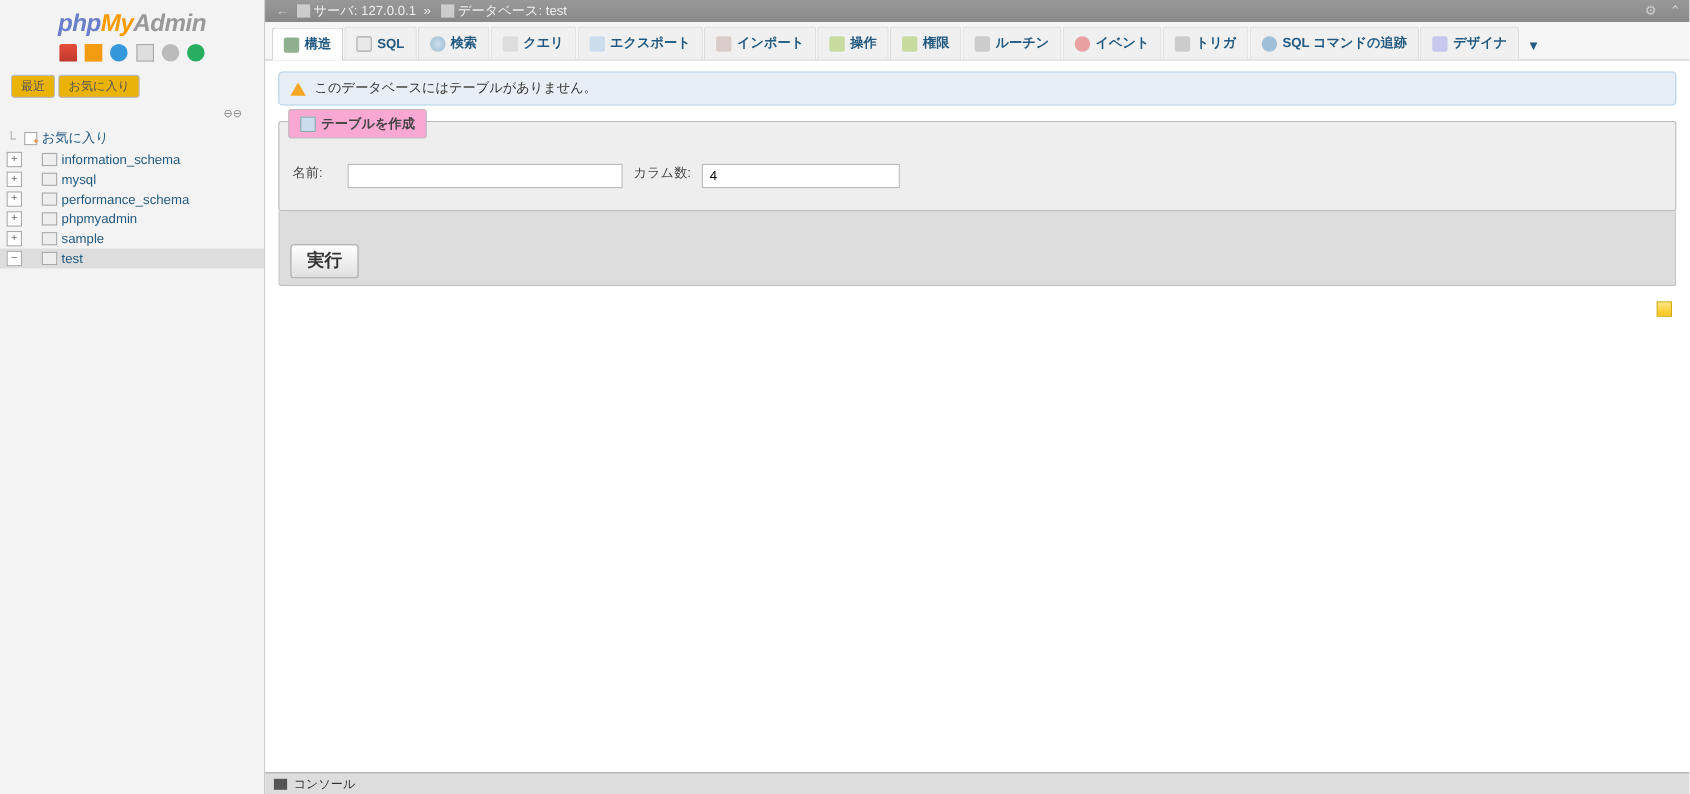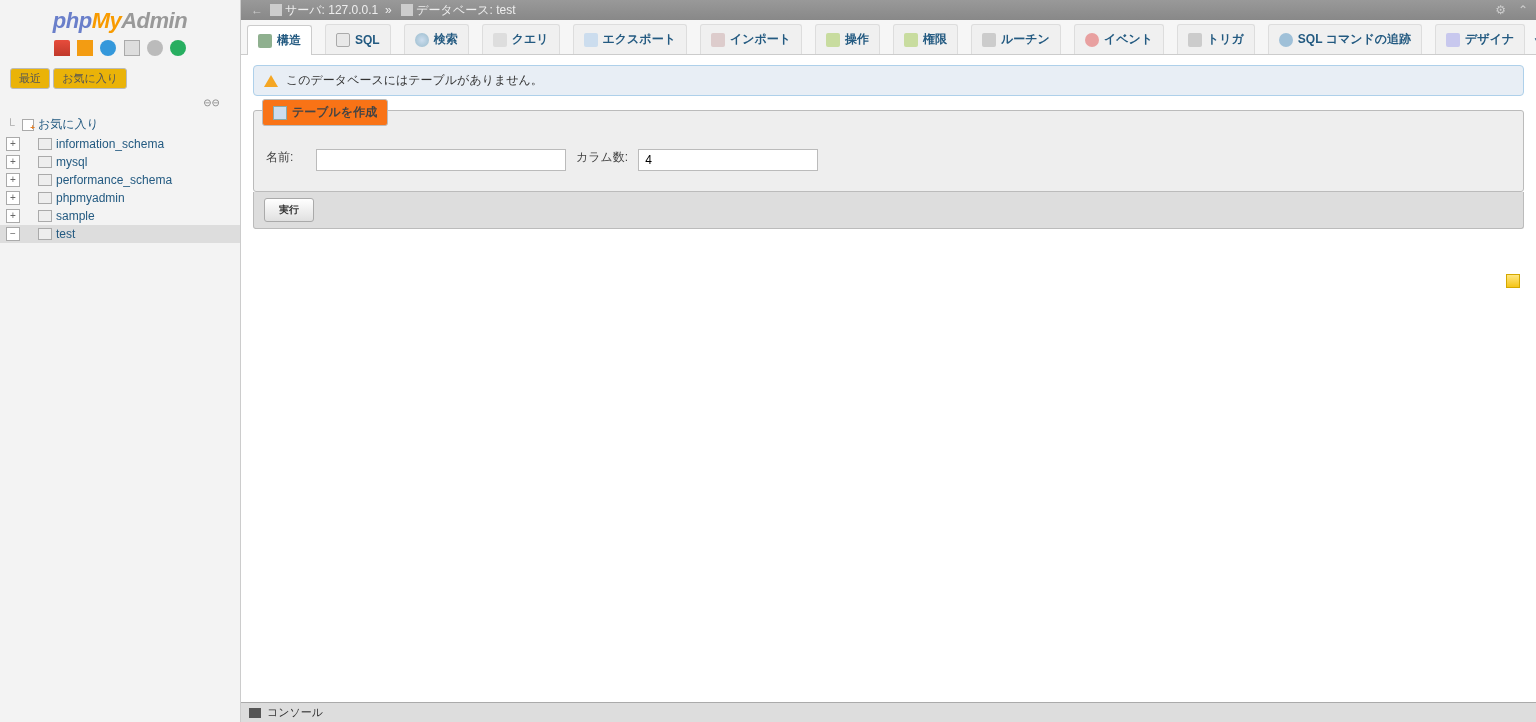--- a/index.html
+++ b/index.html
@@ -236,21 +236,21 @@
   border: 1px solid #bbb;
   border-radius: 3px;
   background: #eee;
   padding: 30px 12px 12px 12px;
   position: relative;
 }
 .legend {
   position: absolute;
   top: -12px;
   left: 8px;
-  background: #f97316;
+  background: #f9a8d4;
   border: 1px solid #bbb;
   padding: 4px 10px;
   font-weight: bold;
   color: #444;
   display: flex;
   align-items: center;
   border-radius: 3px;
 }
 .create-icon {
   width: 14px; height: 14px;
@@ -279,23 +279,24 @@
   border-top: none;
   border-radius: 0 0 3px 3px;
   padding: 6px 10px;
 }
 .btn {
   background: linear-gradient(#fff, #e0e0e0);
   border: 1px solid #aaa;
   border-radius: 3px;
   padding: 4px 14px;
   cursor: pointer;
-  font-size: 10px;
+  font-size: 16px;
   font-weight: bold;
   color: #333;
+  margin-top: 24px;
 }
 .bookmark-icon {
   position: absolute;
   right: 16px;
   top: 274px;
   width: 14px; height: 14px;
   background: linear-gradient(#ffe680, #f5c518);
   border: 1px solid #d4a800;
   cursor: pointer;
 }
@@ -397,21 +398,21 @@
     <span>127.0.0.1</span>
     &nbsp;&nbsp;<span>»</span>&nbsp;&nbsp;
     <span class="bc-icon"></span>
     <span>データベース:</span>&nbsp;
     <span>test</span>
     <span class="bc-gear">⚙</span>
     <span class="bc-collapse">⌃</span>
   </div>
 
   <div class="tabs">
-    <div id="tab-list" style="display:flex;gap:12px;">
+    <div id="tab-list" style="display:flex;">
         <div class="tab active">
           <span class="tab-icon ti-struct"></span>
           <span>構造</span>
         </div>
         <div class="tab">
           <span class="tab-icon ti-sql"></span>
           <span>SQL</span>
         </div>
         <div class="tab">
           <span class="tab-icon ti-search"></span>

